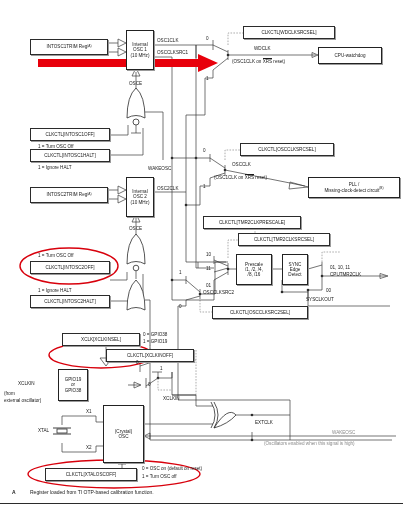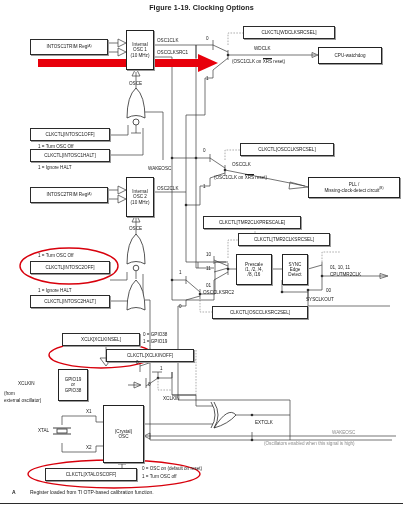--- a/index.html
+++ b/index.html
@@ -27,21 +27,20 @@
   .dot{fill:#2b2b2b;}
   .gate{fill:#fff;stroke:#2b2b2b;stroke-width:.8;}
   .xtalbar{stroke:#2b2b2b;stroke-width:.9;}
   .botline{position:absolute;left:0;top:503px;width:403px;height:1.2px;background:#2b2b2b;}
 </style>
 </head>
 <body>
 
 <div id="fig">
 
-  <div class="ttl">Figure 1-19. Clocking Options</div>
 
   <svg width="403" height="507">
 
     <path class="w1" d="M108,43 L118,43"></path>
     <path class="w1" d="M108,52 L118,52"></path>
     <path class="w1" d="M118,39 L126,43 L118,47 Z" fill="#fff"></path>
     <path class="w1" d="M118,48 L126,52 L118,56 Z" fill="#fff"></path>
 
     <path class="w1" d="M154,45 L196,45"></path>
     <path class="w1" d="M154,57 L172,57 L172,300"></path>

